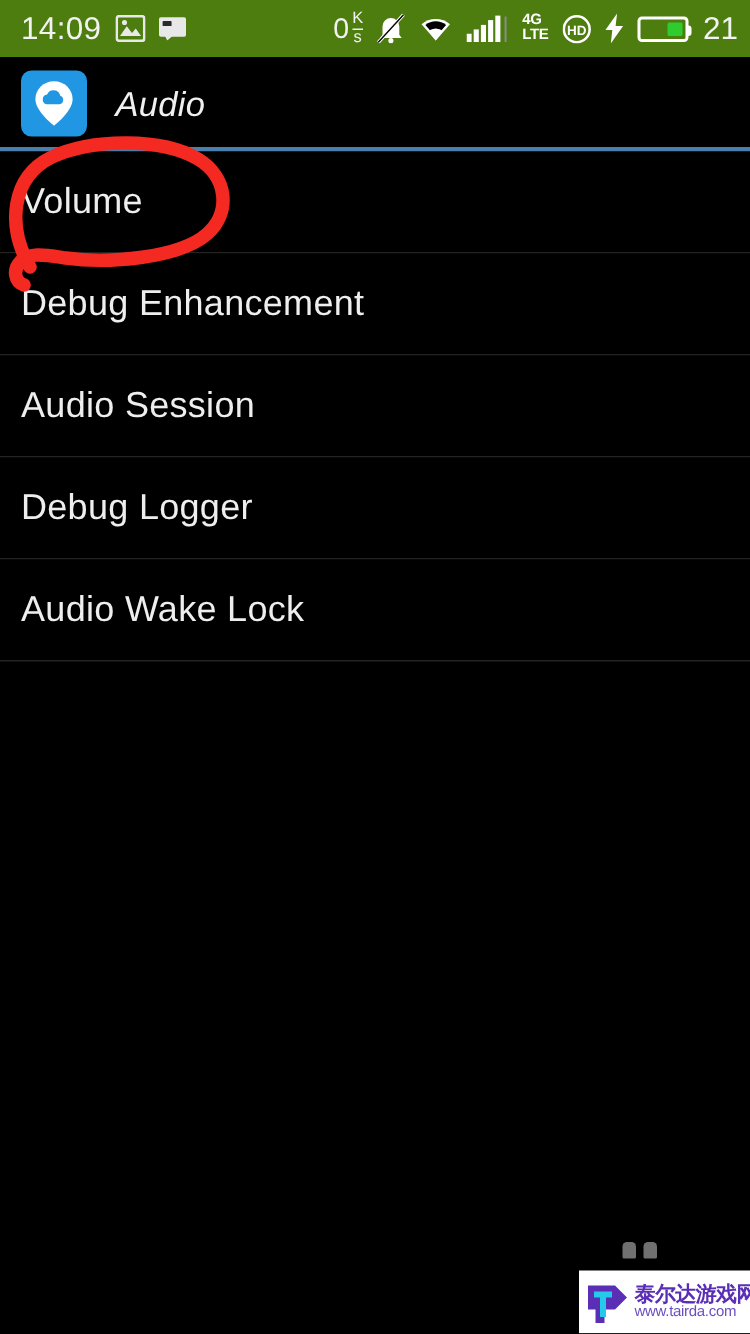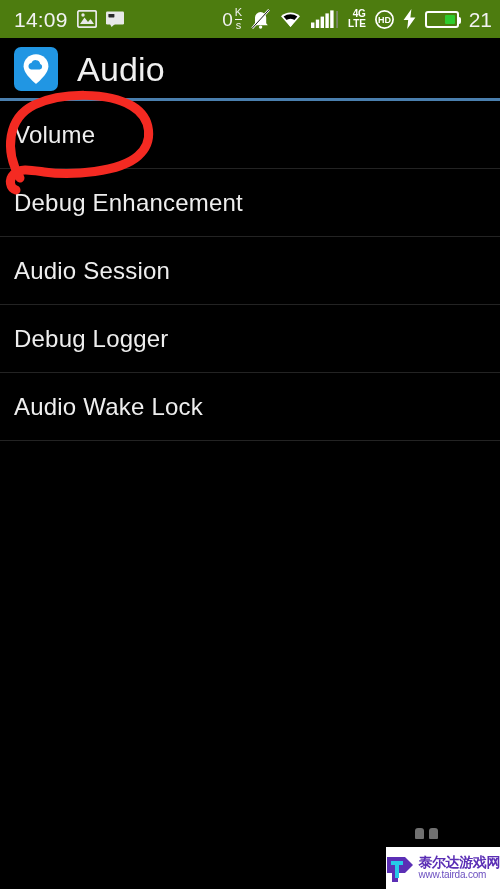--- a/index.html
+++ b/index.html
@@ -65,21 +65,21 @@
     text-align: center;
   }
   #net-speed .ns-unit .ns-k { display:block; }
   #net-speed .ns-unit .ns-s { display:block; border-top: 1px solid #f2f2f2; }
 
   #lte-stack {
     color: #ffffff;
     font-size: 10px;
     font-weight: bold;
     line-height: 1.05;
-    text-align: right;
+    text-align: left;
     letter-spacing: -0.2px;
   }
 
   #battery-pct {
     color: #f2f2f2;
     font-size: 21px;
     line-height: 1;
     margin-left: 1px;
   }
 
@@ -125,23 +125,24 @@
     height: 44px;
     border-radius: 7px;
     background: #2196e3;
     display: flex;
     align-items: center;
     justify-content: center;
     flex: none;
   }
   #app-title {
     color: #f0f0f0;
-    font-size: 34px;
+    font-size: 23px;
     margin-left: 19px;
     letter-spacing: 0.2px;
+    font-style: italic;
   }
   #header-divider {
     position: absolute;
     top: 98px; left: 0;
     width: 500px;
     height: 3px;
     background: #4a7fae;
   }
 
   
@@ -197,21 +198,20 @@
     position: absolute;
     left: 386px;
     top: 847px;
     width: 114px;
     height: 42px;
     background: #ffffff;
     display: flex;
     align-items: center;
     padding-left: 4px;
     overflow: hidden;
-    justify-content: flex-end;
   }
   #wm-logo { flex: none; }
   #wm-text {
     margin-left: 3px;
     line-height: 1.05;
   }
   #wm-cn {
     display: block;
     font-size: 14px;
     font-weight: bold;

